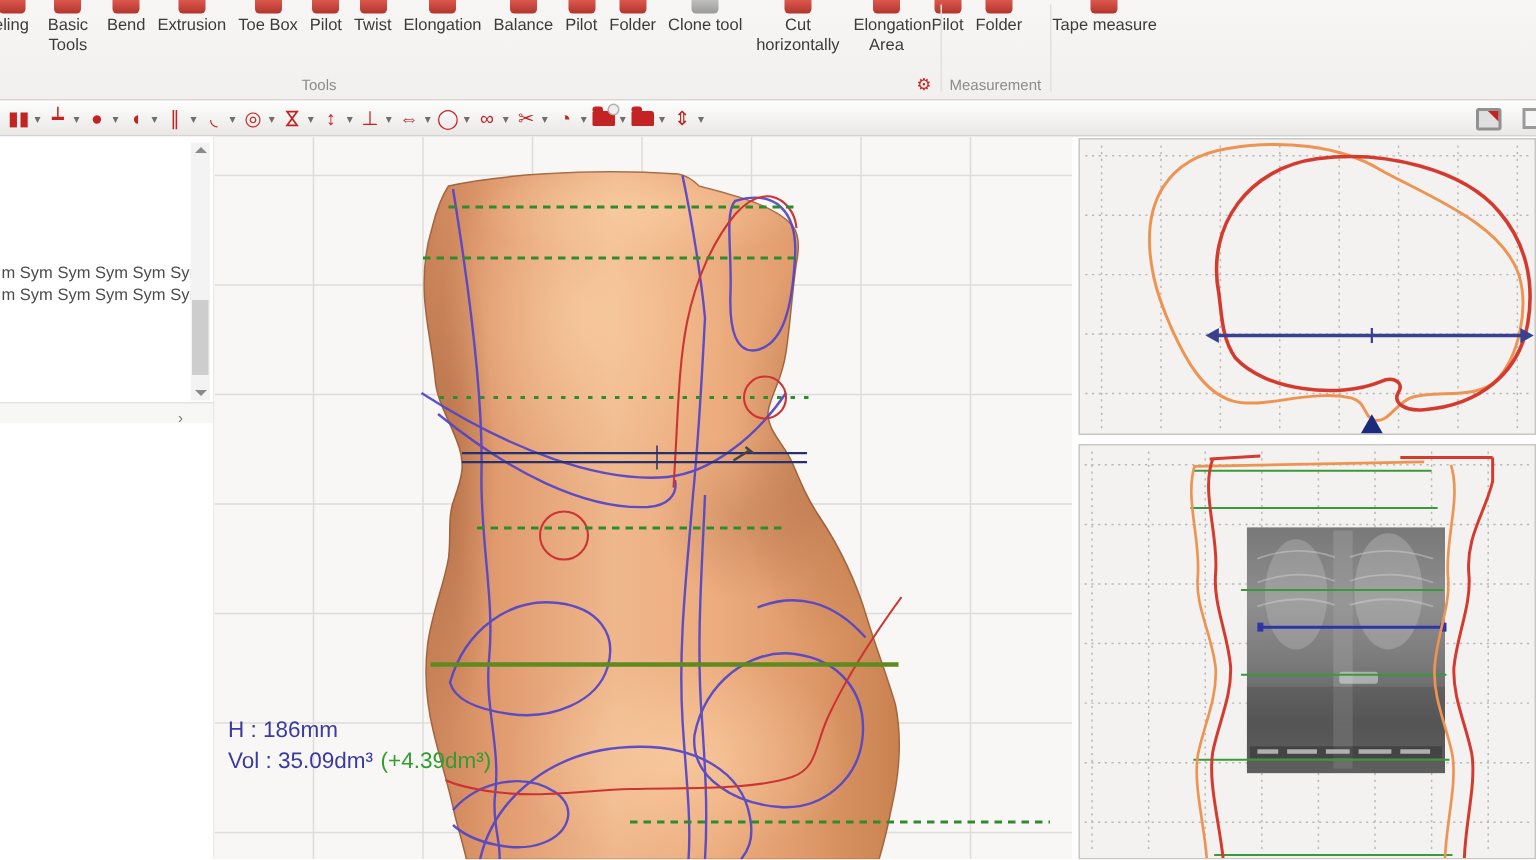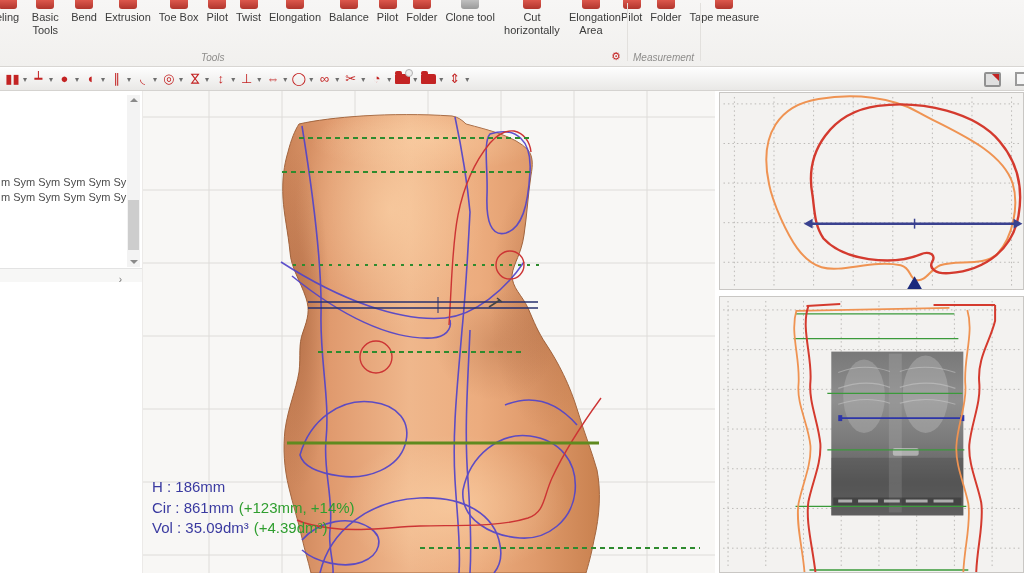--- a/index.html
+++ b/index.html
@@ -10,21 +10,21 @@
   
   .ribbon { position:absolute; left:0; top:0; width:1024px; height:67px;
     background:linear-gradient(#f7f6f5,#f1f0ee); border-bottom:1px solid #d8d6d3; }
   .ritems { position:absolute; left:0; top:0; display:flex; align-items:flex-start; }
   .ritem { display:flex; flex-direction:column; align-items:center; padding:0 4px; cursor:default; }
   .ricon { height:9px; width:18px; margin:0 auto 2px;
     background:linear-gradient(#d9463a,#a92017); border-radius:0 0 3px 3px; opacity:.9; }
   .ricon.gray { background:linear-gradient(#b9b9b9,#8f8f8f); }
   .rlabel { font-size:11px; color:#3b3b3b; text-align:center; line-height:1.15; max-width:62px; }
   .gsep { position:absolute; top:3px; width:1px; height:58px; background:#e2e0dd; }
-  .glabel { position:absolute; top:52px; font-size:10px; color:#8d8c8a;font-style:italic; }
+  .glabel { position:absolute; top:52px; font-size:10px; color:#8d8c8a; }
   .gear { position:absolute; top:50px; left:611px; font-size:11px; color:#c32323; cursor:pointer; }
 
   
   .quickbar { position:absolute; left:0; top:68px; width:1024px; height:23px;
     background:linear-gradient(#fdfdfd,#e9e8e6); border-bottom:1px solid #d5d3d0;
     display:flex; align-items:center; padding-left:3px; }
   .qitem { display:flex; align-items:center; margin-right:2px; cursor:pointer; }
   .qicon { display:inline-block; width:19px; text-align:center; font-size:13px; color:#c32323;
     line-height:16px; }
   .qcaret { font-size:8px; color:#6e6e6e; margin-left:1px; }
@@ -133,21 +133,21 @@
           <span class="rlabel" style="max-width:44px">Elongation Area</span>
         </div>
       <div class="ritem">
           <div class="ricon"></div>
           <span class="rlabel">Pilot</span>
         </div>
       <div class="ritem">
           <div class="ricon"></div>
           <span class="rlabel">Folder</span>
         </div>
-      <div class="ritem" style="">
+      <div class="ritem" style="margin-left:12px">
           <div class="ricon"></div>
           <span class="rlabel" style="max-width:80px">Tape measure</span>
         </div>
     </div>
     <span class="gsep" style="left:627px"></span>
     <span class="gsep" style="left:700px"></span>
     <span class="glabel" style="left:201px">Tools</span>
     <span class="gear">⚙</span>
     <span class="glabel" style="left:633px">Measurement</span>
   </header>
@@ -326,21 +326,20 @@
         <line x1="308" y1="308" x2="538" y2="308" stroke-width="1.5"></line>
         <line x1="438" y1="297" x2="438" y2="313" stroke-width="1"></line>
       </g>
       <g stroke="#444" stroke-width="1.6">
         <line x1="489" y1="307" x2="500" y2="300"></line>
           <line x1="497" y1="298" x2="502" y2="302"></line>
       </g>
     </svg>
     <div class="meas">
       <div class="mline"><span class="mnavy">H : 186mm</span><span class="mgreen"></span></div>
-      <div class="mline"><span class="mnavy">Cir : 861mm</span><span class="mgreen">(+123mm, +14%)</span></div>
       <div class="mline"><span class="mnavy">Vol : 35.09dm³</span><span class="mgreen">(+4.39dm³)</span></div>
     </div>
   </div>
 
   <div class="panel tr">
     <svg viewBox="719 92 305 198" width="303" height="196">
       <g stroke="#bbb9b6" stroke-width="1" stroke-dasharray="1.5 3">
         <line x1="733" y1="96" x2="733" y2="288"></line>
           <line x1="773" y1="96" x2="773" y2="288"></line>
         <line x1="813" y1="96" x2="813" y2="288"></line>

